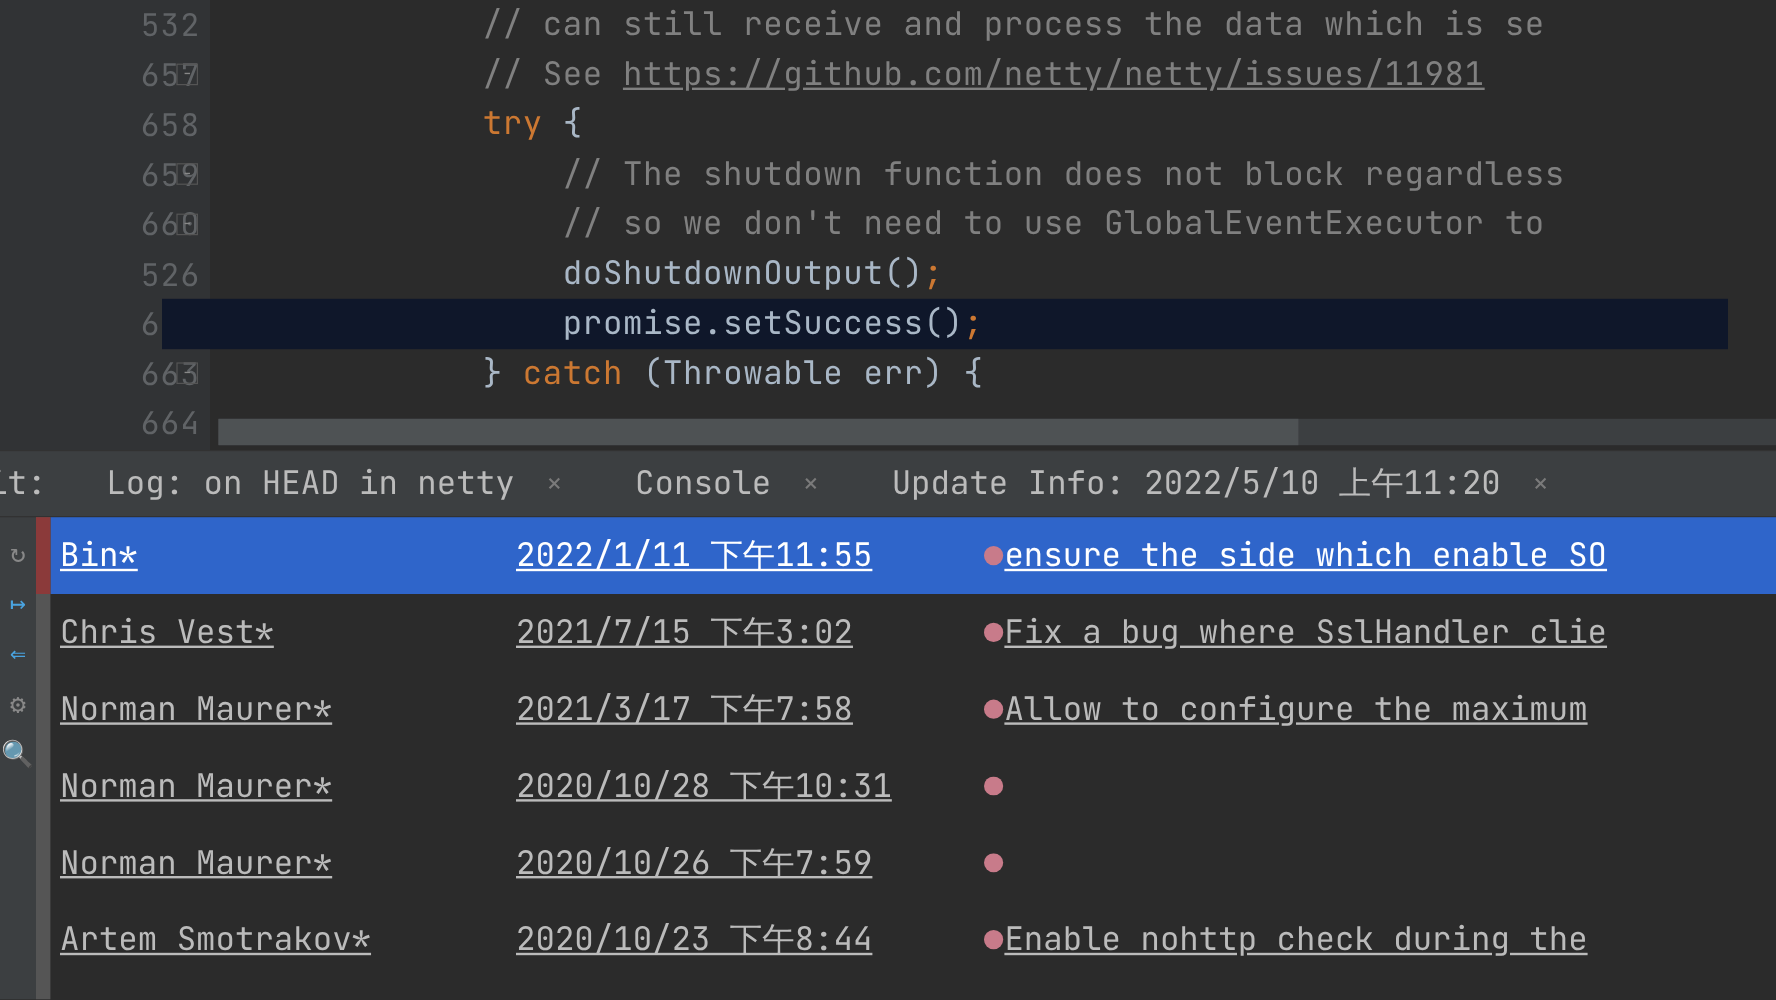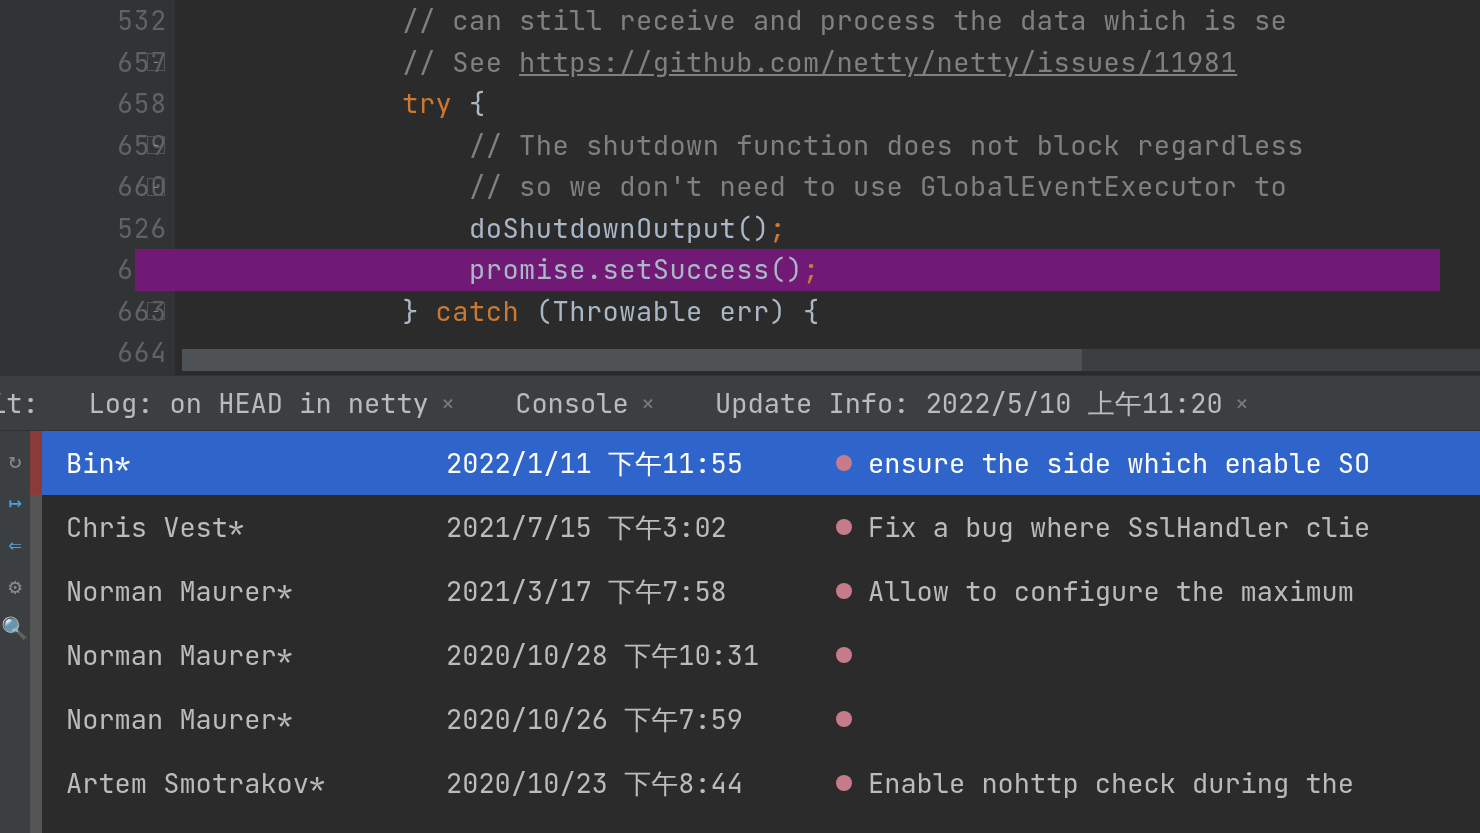--- a/index.html
+++ b/index.html
@@ -48,21 +48,21 @@
   }
   .code-area {
     flex: 1;
     position: relative;
     font-size: 27px;
     line-height: 41.5px;
     white-space: pre;
     letter-spacing: 0.5px;
   }
   .code-line { height: 41.5px; padding-left: 0; }
-  .hl-line { background: #701a75; }
+  .hl-line { background: #0f172a; }
   .kw { color: #cc7832; }
   .cm { color: #808080; }
   .url { color: #808080; text-decoration: underline; }
   .fn { color: #a9b7c6; }
   .sc { color: #cc7832; }
   .scrollbar-h {
     position: absolute;
     left: 182px; right: 0; bottom: 4px;
     height: 22px;
     background: #3c3f41;
@@ -81,21 +81,21 @@
     border-bottom: 1px solid #323232;
     display: flex;
     align-items: center;
     padding-left: 0;
     font-size: 27px;
     gap: 40px;
   }
   .tab {
     display: flex;
     align-items: center;
-    gap: 12px;
+    gap: 26px;
     color: #bbbbbb;
     padding: 0 10px;
     height: 100%;
   }
   .tab-close {
     color: #7a7a7a;
     font-size: 24px;
   }
   .sidepre {
     color: #bbbbbb;
@@ -132,30 +132,31 @@
     background: #8b3a3a;
   }
   .log-list {
     flex: 1;
     font-size: 27px;
   }
   .log-row {
     height: 64px;
     display: flex;
     align-items: center;
-    padding-left: 24px;
+    padding-left: 8px;
     color: #bbbbbb;
+    text-decoration: underline;
   }
   .log-row.selected {
     background: #2f65ca;
     color: #ffffff;
   }
   .col-author { width: 380px; }
   .col-date { width: 390px; }
-  .col-msg { flex: 1; display:flex; align-items:center; gap:16px; overflow:hidden; white-space:nowrap;text-align:right; }
+  .col-msg { flex: 1; display:flex; align-items:center; gap:1px; overflow:hidden; white-space:nowrap;text-align:right; }
   .node-dot {
     width: 16px; height: 16px;
     border-radius: 50%;
     background: #c87b8a;
     position: relative;
     flex-shrink: 0;
   }
   .node-line::before {
     content:"";
     position:absolute;

